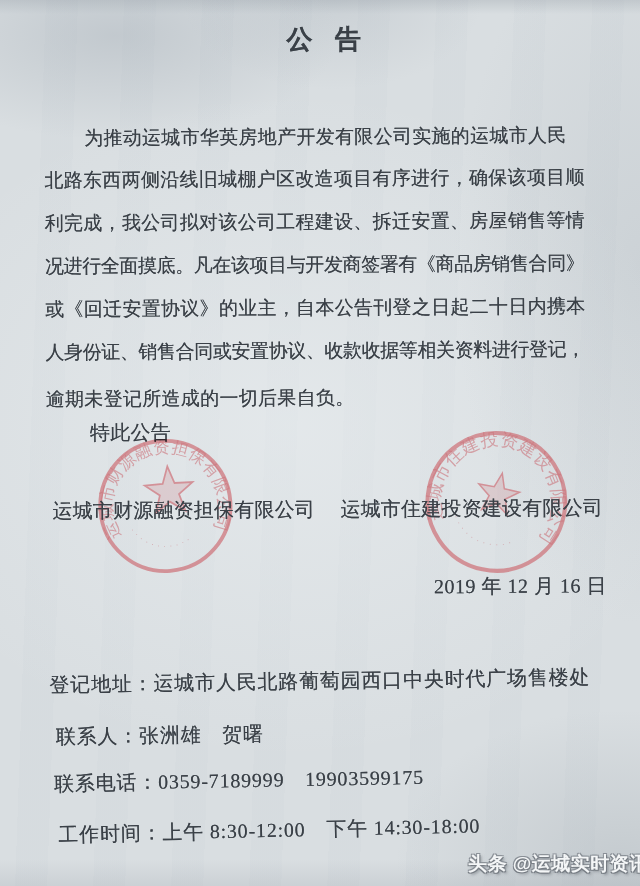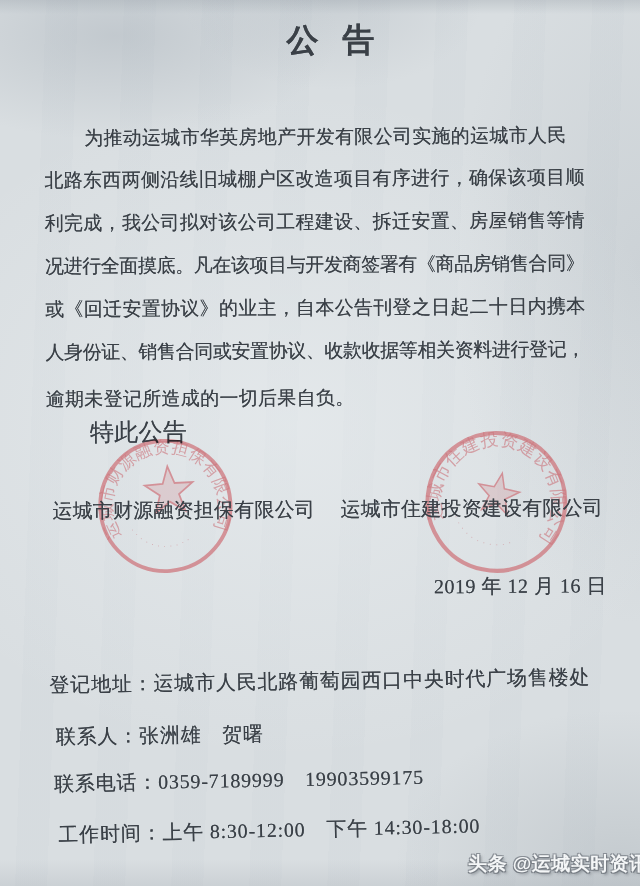--- a/index.html
+++ b/index.html
@@ -19,21 +19,21 @@
       radial-gradient(520px 420px at 45% 48%, rgba(240,244,246,.45), rgba(240,244,246,0) 80%),
       linear-gradient(180deg, rgba(120,130,140,.22) 0, rgba(120,130,140,0) 14px),
       linear-gradient(0deg, rgba(140,148,156,.18) 0, rgba(140,148,156,0) 26px),
       repeating-linear-gradient(92deg, rgba(255,255,255,0) 0 46px, rgba(198,206,212,.14) 46px 78px);
   }
   .content{position:absolute;inset:0;transform:rotate(-0.35deg);color:#3a4047;}
   .txt{
     position:absolute;white-space:nowrap;line-height:26px;
     text-shadow:0 0 .6px rgba(58,64,71,.75);
   }
-  .title{font-size:32px;font-weight:700;word-spacing:12px;letter-spacing:2px;}
+  .title{font-size:26px;font-weight:700;word-spacing:12px;letter-spacing:2px;}
   .bodyline{font-size:19px;letter-spacing:.3px;}
   .ls-tight{letter-spacing:-.4px;}
   .indent{text-indent:40px;}
   .contact{font-size:20px;letter-spacing:.8px;}
   .signer{font-size:20px;letter-spacing:.2px;z-index:3;}
   .date{font-size:20px;letter-spacing:.5px;z-index:3;}
   
   .seal{position:absolute;z-index:2;opacity:.88;mix-blend-mode:multiply;}
   .seal-left{left:95px;top:435px;width:140px;height:140px;transform:rotate(-4deg);}
   .seal-right{left:422px;top:429px;width:148px;height:148px;transform:rotate(12deg);}
@@ -63,21 +63,21 @@
     <div class="txt title" style="left:289px;top:27px;">公 告</div>
 
     <div class="txt bodyline indent" style="left:46px;top:124px;">为推动运城市华英房地产开发有限公司实施的运城市人民</div>
     <div class="txt bodyline" style="left:46px;top:166px;">北路东西两侧沿线旧城棚户区改造项目有序进行，确保该项目顺</div>
     <div class="txt bodyline" style="left:46px;top:209px;">利完成，我公司拟对该公司工程建设、拆迁安置、房屋销售等情</div>
     <div class="txt bodyline ls-tight" style="left:46px;top:252px;">况进行全面摸底。凡在该项目与开发商签署有《商品房销售合同》</div>
     <div class="txt bodyline" style="left:46px;top:295px;">或《回迁安置协议》的业主，自本公告刊登之日起二十日内携本</div>
     <div class="txt bodyline ls-tight" style="left:46px;top:338px;">人身份证、销售合同或安置协议、收款收据等相关资料进行登记，</div>
     <div class="txt bodyline" style="left:46px;top:385px;">逾期未登记所造成的一切后果自负。</div>
 
-    <div class="txt bodyline" style="left:90px;top:418px;font-size:24px;">特此公告</div>
+    <div class="txt bodyline" style="left:90px;top:418px;font-size:20px;">特此公告</div>
 
     <svg class="seal seal-left" viewBox="0 0 200 200" aria-hidden="true">
       <circle class="seal-ring" cx="100" cy="100" r="93"></circle>
       <path id="arc-l" d="M 36 141 A 76 76 0 1 1 164 141" fill="none"></path>
       <text class="seal-arc-text">
         <textPath href="#arc-l" startOffset="4" textLength="318">运城市财源融资担保有限公司</textPath>
       </text>
       <path id="bot-l" d="M 43 124 A 62 62 0 0 0 157 124" fill="none"></path>
       <text class="seal-bot-text">
         <textPath href="#bot-l" startOffset="8" textLength="98">· · · · · · · · · · ·</textPath>

